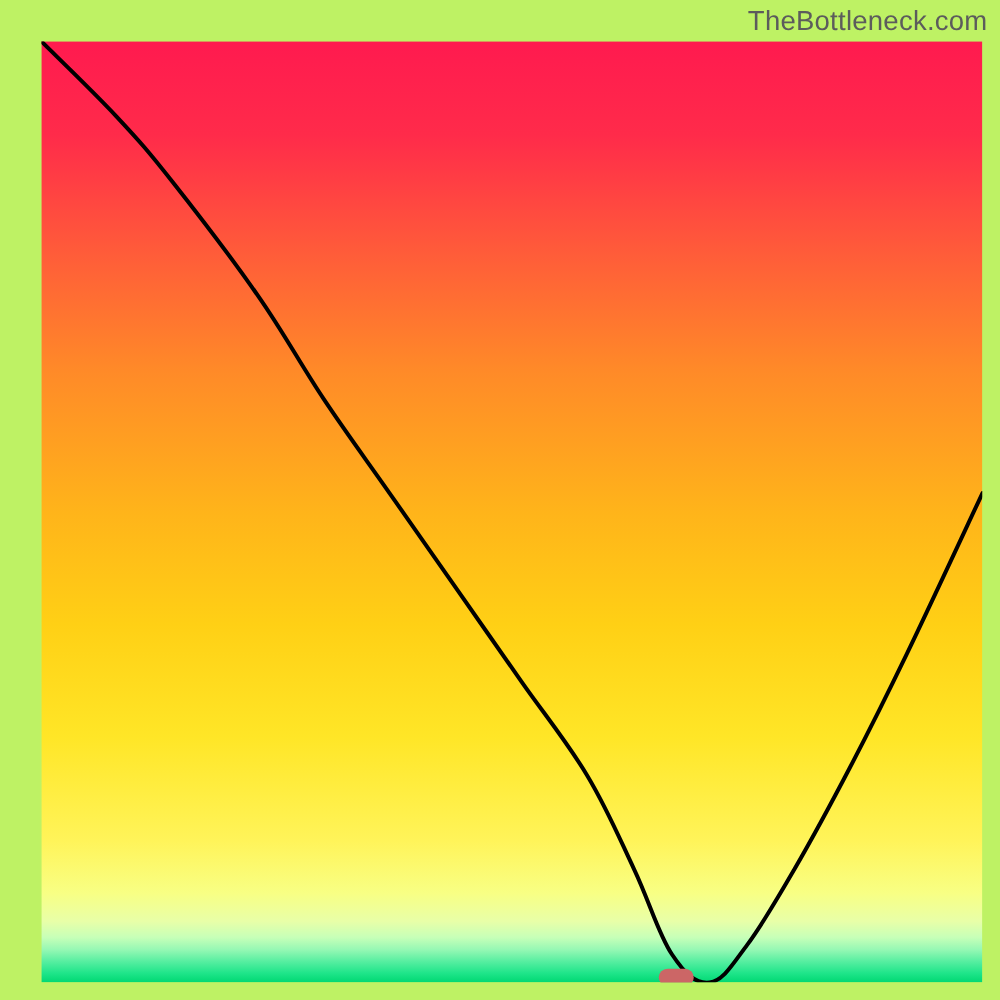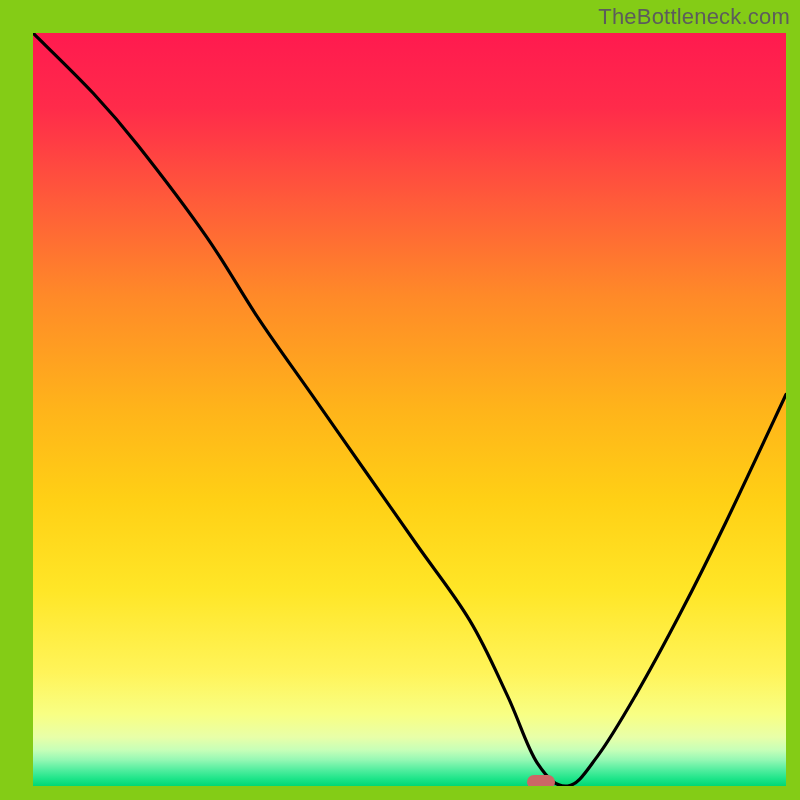--- a/index.html
+++ b/index.html
@@ -7,21 +7,21 @@
     padding: 0;
     width: 800px;
     height: 800px;
     background: #000000;
     overflow: hidden;
   }
   .outer {
     width: 800px;
     height: 800px;
     position: relative;
-    background: #84cc16;
+    background: #bef264;
   }
   .watermark {
     position: absolute;
     top: 4px;
     right: 10px;
     color: #5c5c5c;
     font-family: Arial, Helvetica, sans-serif;
     font-size: 22px;
     font-weight: 500;
     letter-spacing: 0.2px;

